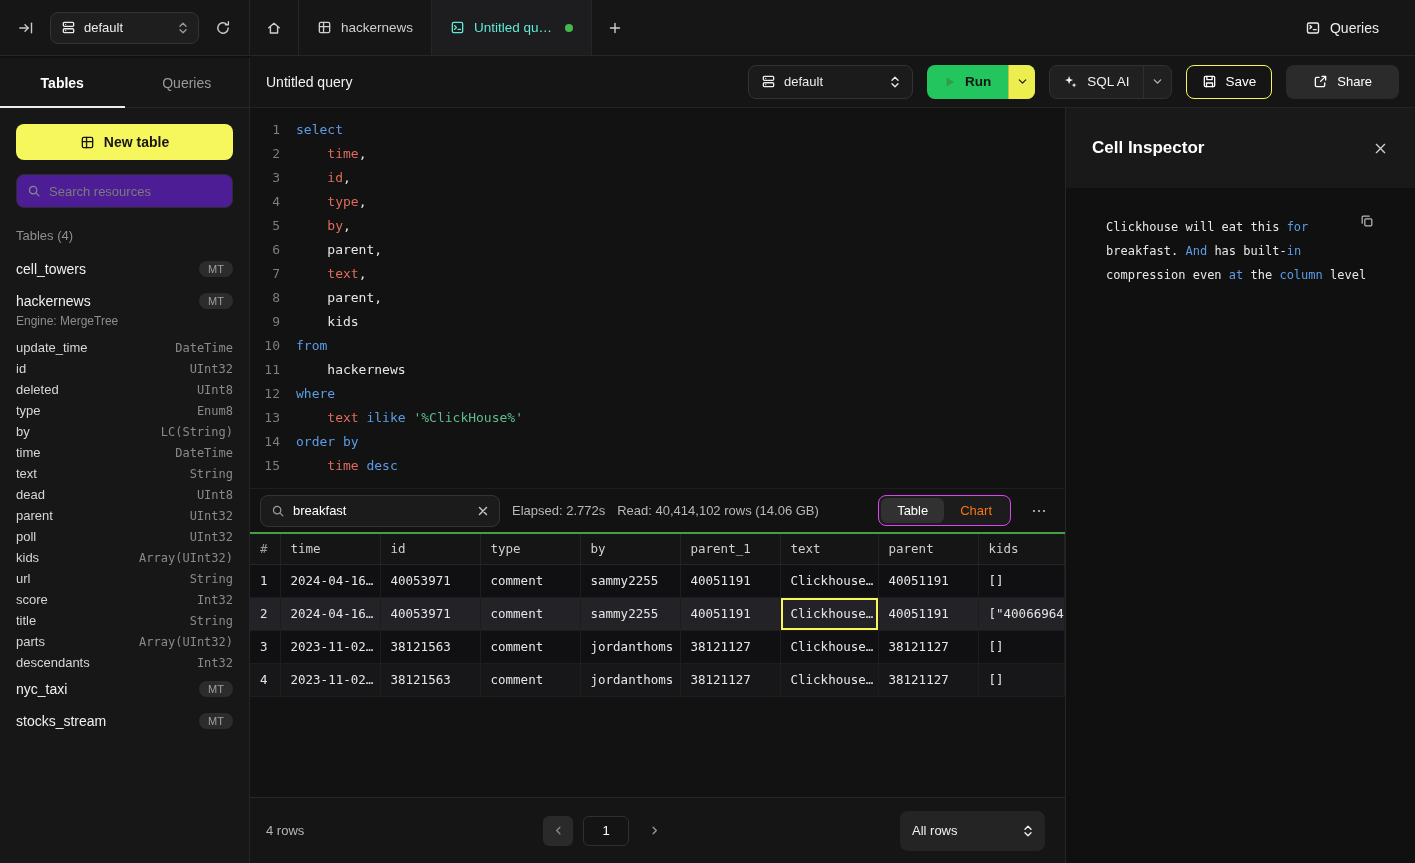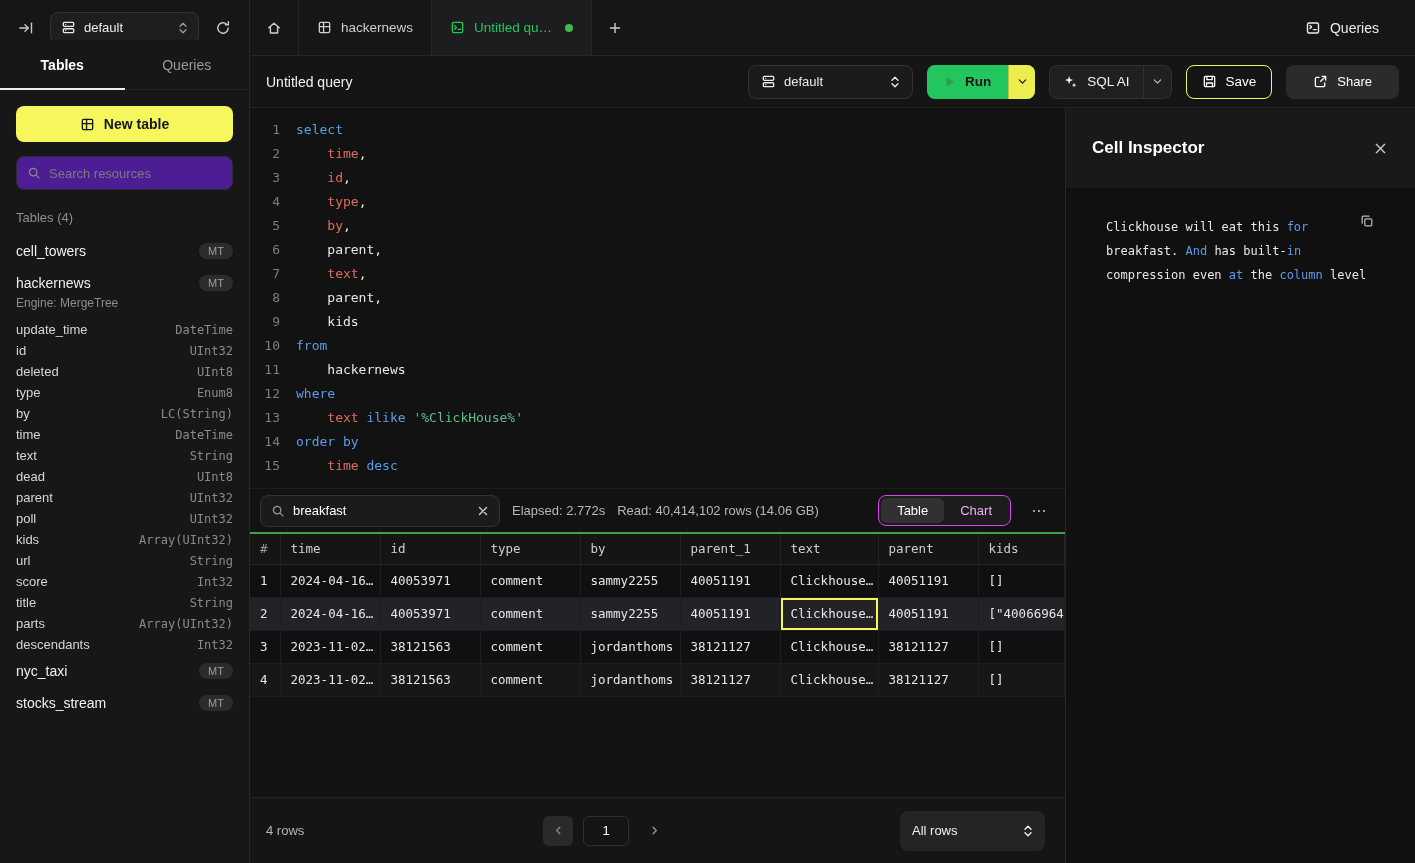--- a/index.html
+++ b/index.html
@@ -21,30 +21,30 @@
   .iconbtn { width:28px; height:28px; display:flex; align-items:center; justify-content:center;
     color:#c9c9c9; background:none; border:none; border-radius:6px; }
   .pill { height:32px; background:#1e1e1e; border:1px solid #333; border-radius:8px;
     display:flex; align-items:center; gap:8px; padding:0 10px; color:#ececec; flex:1; }
   .pill .lbl { flex:1; font-size:13px; }
   .pill .caret { color:#9a9a9a; }
   .tabs { display:flex; align-items:stretch; }
   .tab { display:flex; align-items:center; gap:9px; padding:0 18px; border-right:1px solid #262626;
     color:#cfcfcf; font-size:13.5px; }
   .tab.home { padding:0 16px; }
-  .tab.active { background:#1d1d20; color:#22c55e; }
+  .tab.active { background:#1d1d20; color:#5eead4; }
   .dot { width:8px; height:8px; border-radius:50%; background:#43B94C; margin-left:4px; }
   .newtab { width:46px; display:flex; align-items:center; justify-content:center; color:#cfcfcf;
     background:none; border:none; }
   .tb-right { margin-left:auto; display:flex; align-items:center; margin-right:36px; }
   .flatbtn { display:flex; align-items:center; gap:9px; color:#ececec; font-size:14px;
     background:none; border:none; }
 
   
-  #sidebar { position:absolute; top:40px; left:0; width:250px; bottom:0; background:#171717;
+  #sidebar { position:absolute; top:58px; left:0; width:250px; bottom:0; background:#171717;
     border-right:1px solid #262626; overflow:hidden; }
   .side-tabs { height:50px; display:flex; border-bottom:1px solid #262626; }
   .side-tab { flex:1; display:flex; align-items:center; justify-content:center; font-size:14px;
     color:#9a9a9a; position:relative; }
   .side-tab.active { color:#fff; font-weight:700; }
   .side-tab.active::after { content:""; position:absolute; left:0; right:0; bottom:-1px; height:2px; background:#ededed; }
   .new-table { margin:16px 16px 14px; height:36px; width:calc(100% - 32px); background:#F6F75C;
     color:#161616; border:none; border-radius:8px; font-weight:700; font-size:14px;
     display:flex; align-items:center; justify-content:center; gap:9px; font-family:inherit; }
   .search-box { margin:0 16px; height:34px; background:#4c1d95; border:1px solid #2d2d2d;
@@ -96,21 +96,21 @@
   .tk-kw { color:#5C9CE6; } .tk-col { color:#DE6B5C; } .tk-str { color:#5FBD8C; } .tk-pl { color:#e8e8e8; }
 
   #rtoolbar { height:44px; display:flex; align-items:center; gap:12px; padding:0 10px 0 10px;
     border-top:1px solid #1e1e1e; }
   .rsearch { width:240px; height:32px; background:#1b1b1b; border:1px solid #333; border-radius:8px;
     display:flex; align-items:center; gap:8px; padding:0 10px; color:#9a9a9a; flex-shrink:0; }
   .rsearch input { flex:1; background:none; border:none; outline:none; color:#fff; font-size:13px; font-family:inherit; }
   .stat { color:#b8b8b8; font-size:13px; white-space:nowrap; }
   .toggle { margin-left:auto; background:#1c1c1c; border:1px solid #d946ef; border-radius:8px;
     padding:2px; display:flex; flex-shrink:0; }
-  .tgl { padding:5px 16px; border-radius:6px; font-size:13px; color:#f0abfc; background:none; border:none; font-family:inherit; }
+  .tgl { padding:5px 16px; border-radius:6px; font-size:13px; color:#f97316; background:none; border:none; font-family:inherit; }
   .tgl.on { background:#313131; color:#fff; }
   .dotsbtn { background:none; border:none; color:#c0c0c0; padding:0 8px; display:flex; align-items:center; }
 
   #rtable { border-top:2px solid #43A047; }
   #rtable table { width:100%; border-collapse:collapse; table-layout:fixed;
     font-family:"DejaVu Sans Mono", monospace; font-size:12.5px; }
   #rtable th { height:30px; font-weight:400; text-align:left; padding:0 10px; color:#cfcfcf;
     background:#151515; border-bottom:1px solid #262626; border-right:1px solid #232323;
     overflow:hidden; white-space:nowrap; }
   #rtable th:first-child { color:#9a9a9a; }

